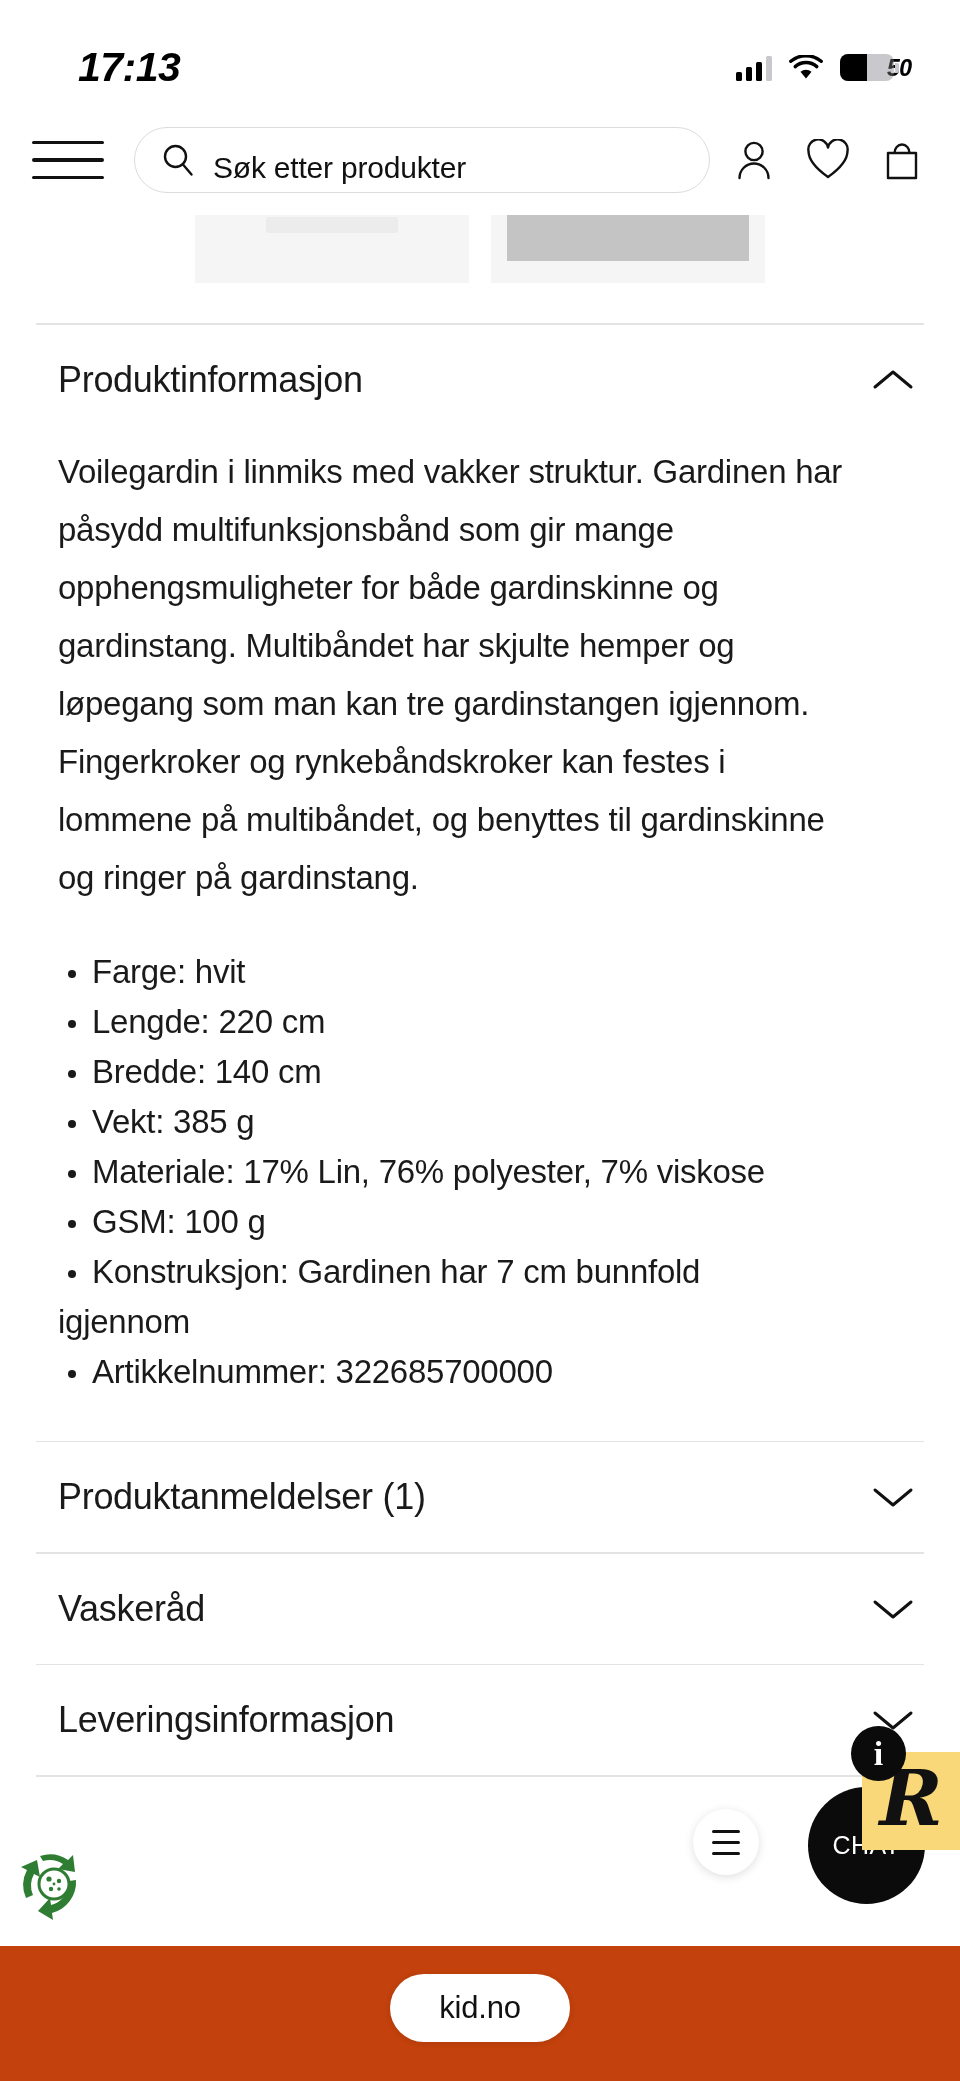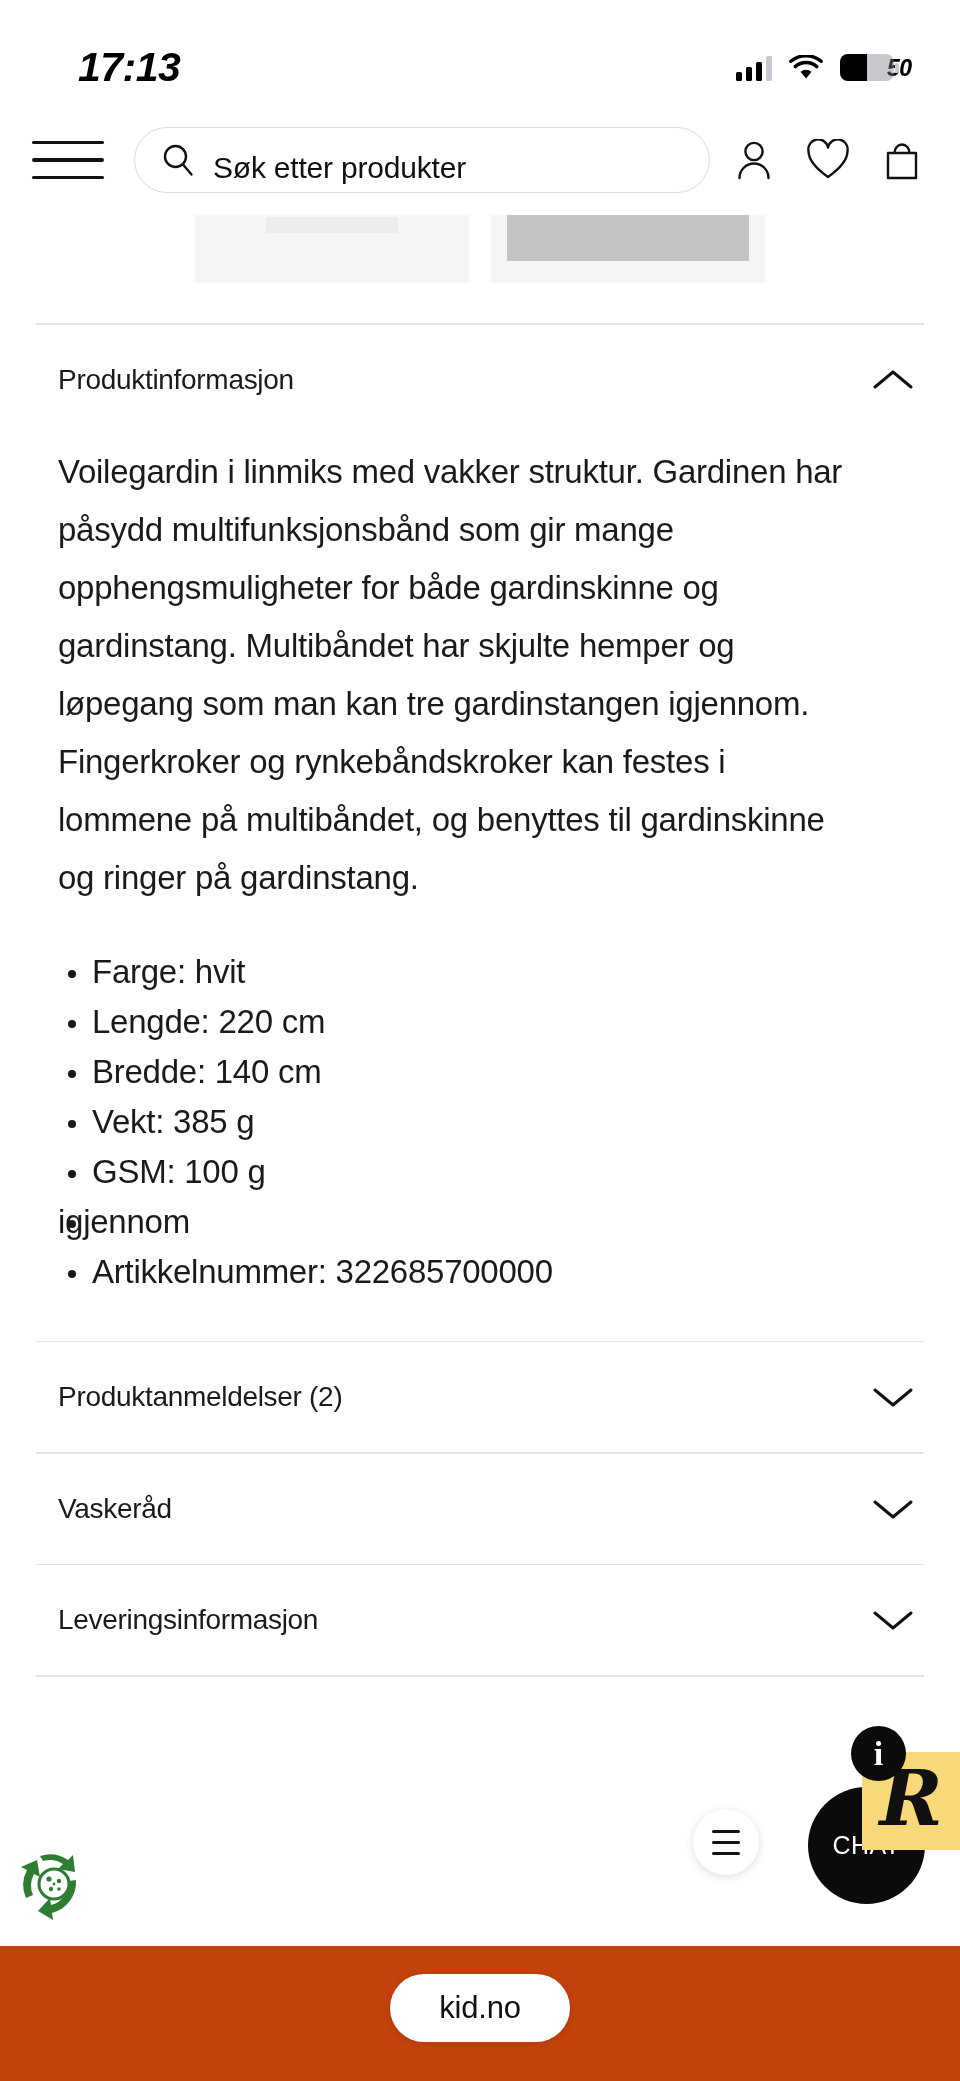--- a/index.html
+++ b/index.html
@@ -186,21 +186,21 @@
 
   .section-head {
     display: flex;
     align-items: center;
     justify-content: space-between;
     padding: 0 44px 0 58px;
     height: 110px;
     cursor: pointer;
   }
   .section-title {
-    font-size: 28px;
+    font-size: 36px;
     color: #1a1a1a;
     letter-spacing: -0.3px;
   }
   .chev { width: 46px; height: 28px; flex: 0 0 auto; }
 
   .body-text {
     padding: 8px 36px 0 58px;
     font-size: 33px;
     line-height: 58px;
     color: #1a1a1a;
@@ -448,32 +448,34 @@
     </div>
 
     <div class="body-text">Voilegardin i linmiks med vakker struktur. Gardinen har påsydd multifunksjonsbånd som gir mange opphengsmuligheter for både gardinskinne og gardinstang. Multibåndet har skjulte hemper og løpegang som man kan tre gardinstangen igjennom. Fingerkroker og rynkebåndskroker kan festes i lommene på multibåndet, og benyttes til gardinskinne og ringer på gardinstang.</div>
 
     <div class="spec-list">
       <ul>
         <li><span>Farge: hvit</span></li>
         <li><span>Lengde: 220 cm</span></li>
         <li><span>Bredde: 140 cm</span></li>
         <li><span>Vekt: 385 g</span></li>
+        <li><span>Materiale: 17% Lin, 76% polyester, 7% viskose</span></li>
         <li><span>GSM: 100 g</span></li>
         <li class="wrap">
+          <span>Konstruksjon: Gardinen har 7 cm bunnfold</span>
           <span class="cont">igjennom</span>
         </li>
         <li><span>Artikkelnummer: 322685700000</span></li>
       </ul>
     </div>
 
     <div class="divider2"></div>
 
     <div class="section-head">
-      <div class="section-title">Produktanmeldelser (2)</div>
+      <div class="section-title">Produktanmeldelser (1)</div>
       <svg class="chev" viewBox="0 0 46 28">
         <polyline points="5,7 23,22 41,7" stroke="#111" stroke-width="3" fill="none" stroke-linecap="round" stroke-linejoin="round"></polyline>
       </svg>
     </div>
 
     <div class="divider2" style="margin-top:0"></div>
 
     <div class="section-head">
       <div class="section-title">Vaskeråd</div>
       <svg class="chev" viewBox="0 0 46 28">

